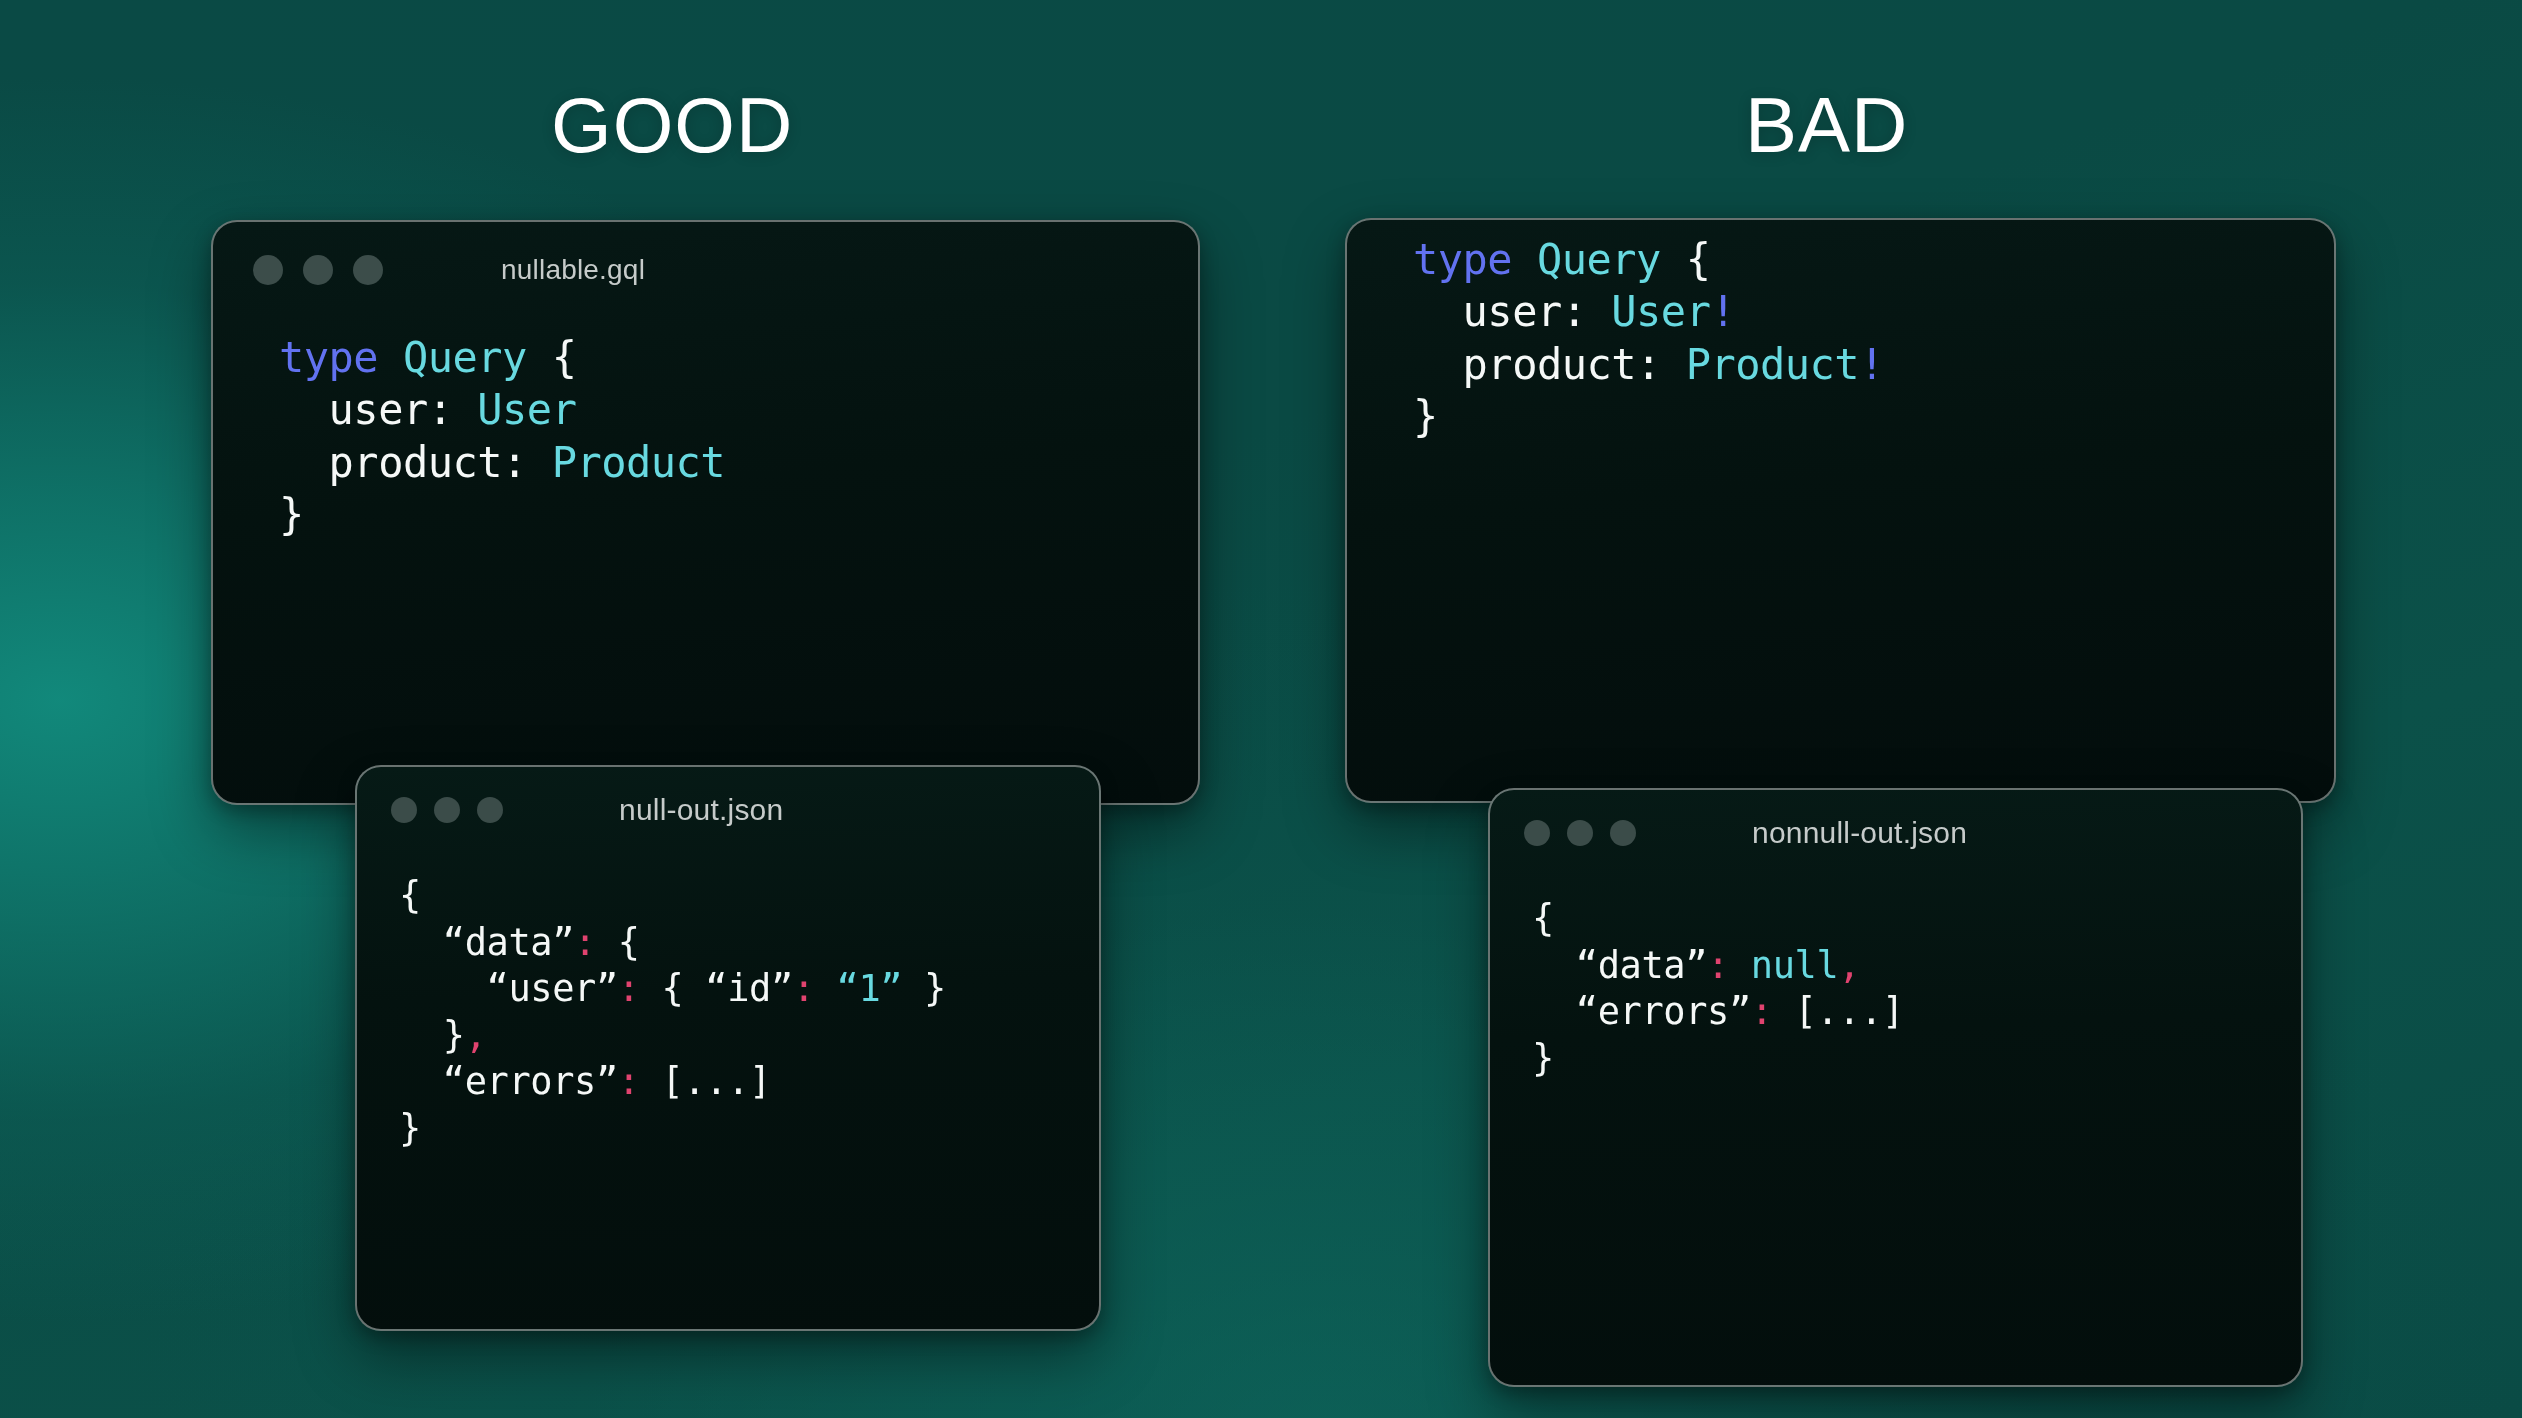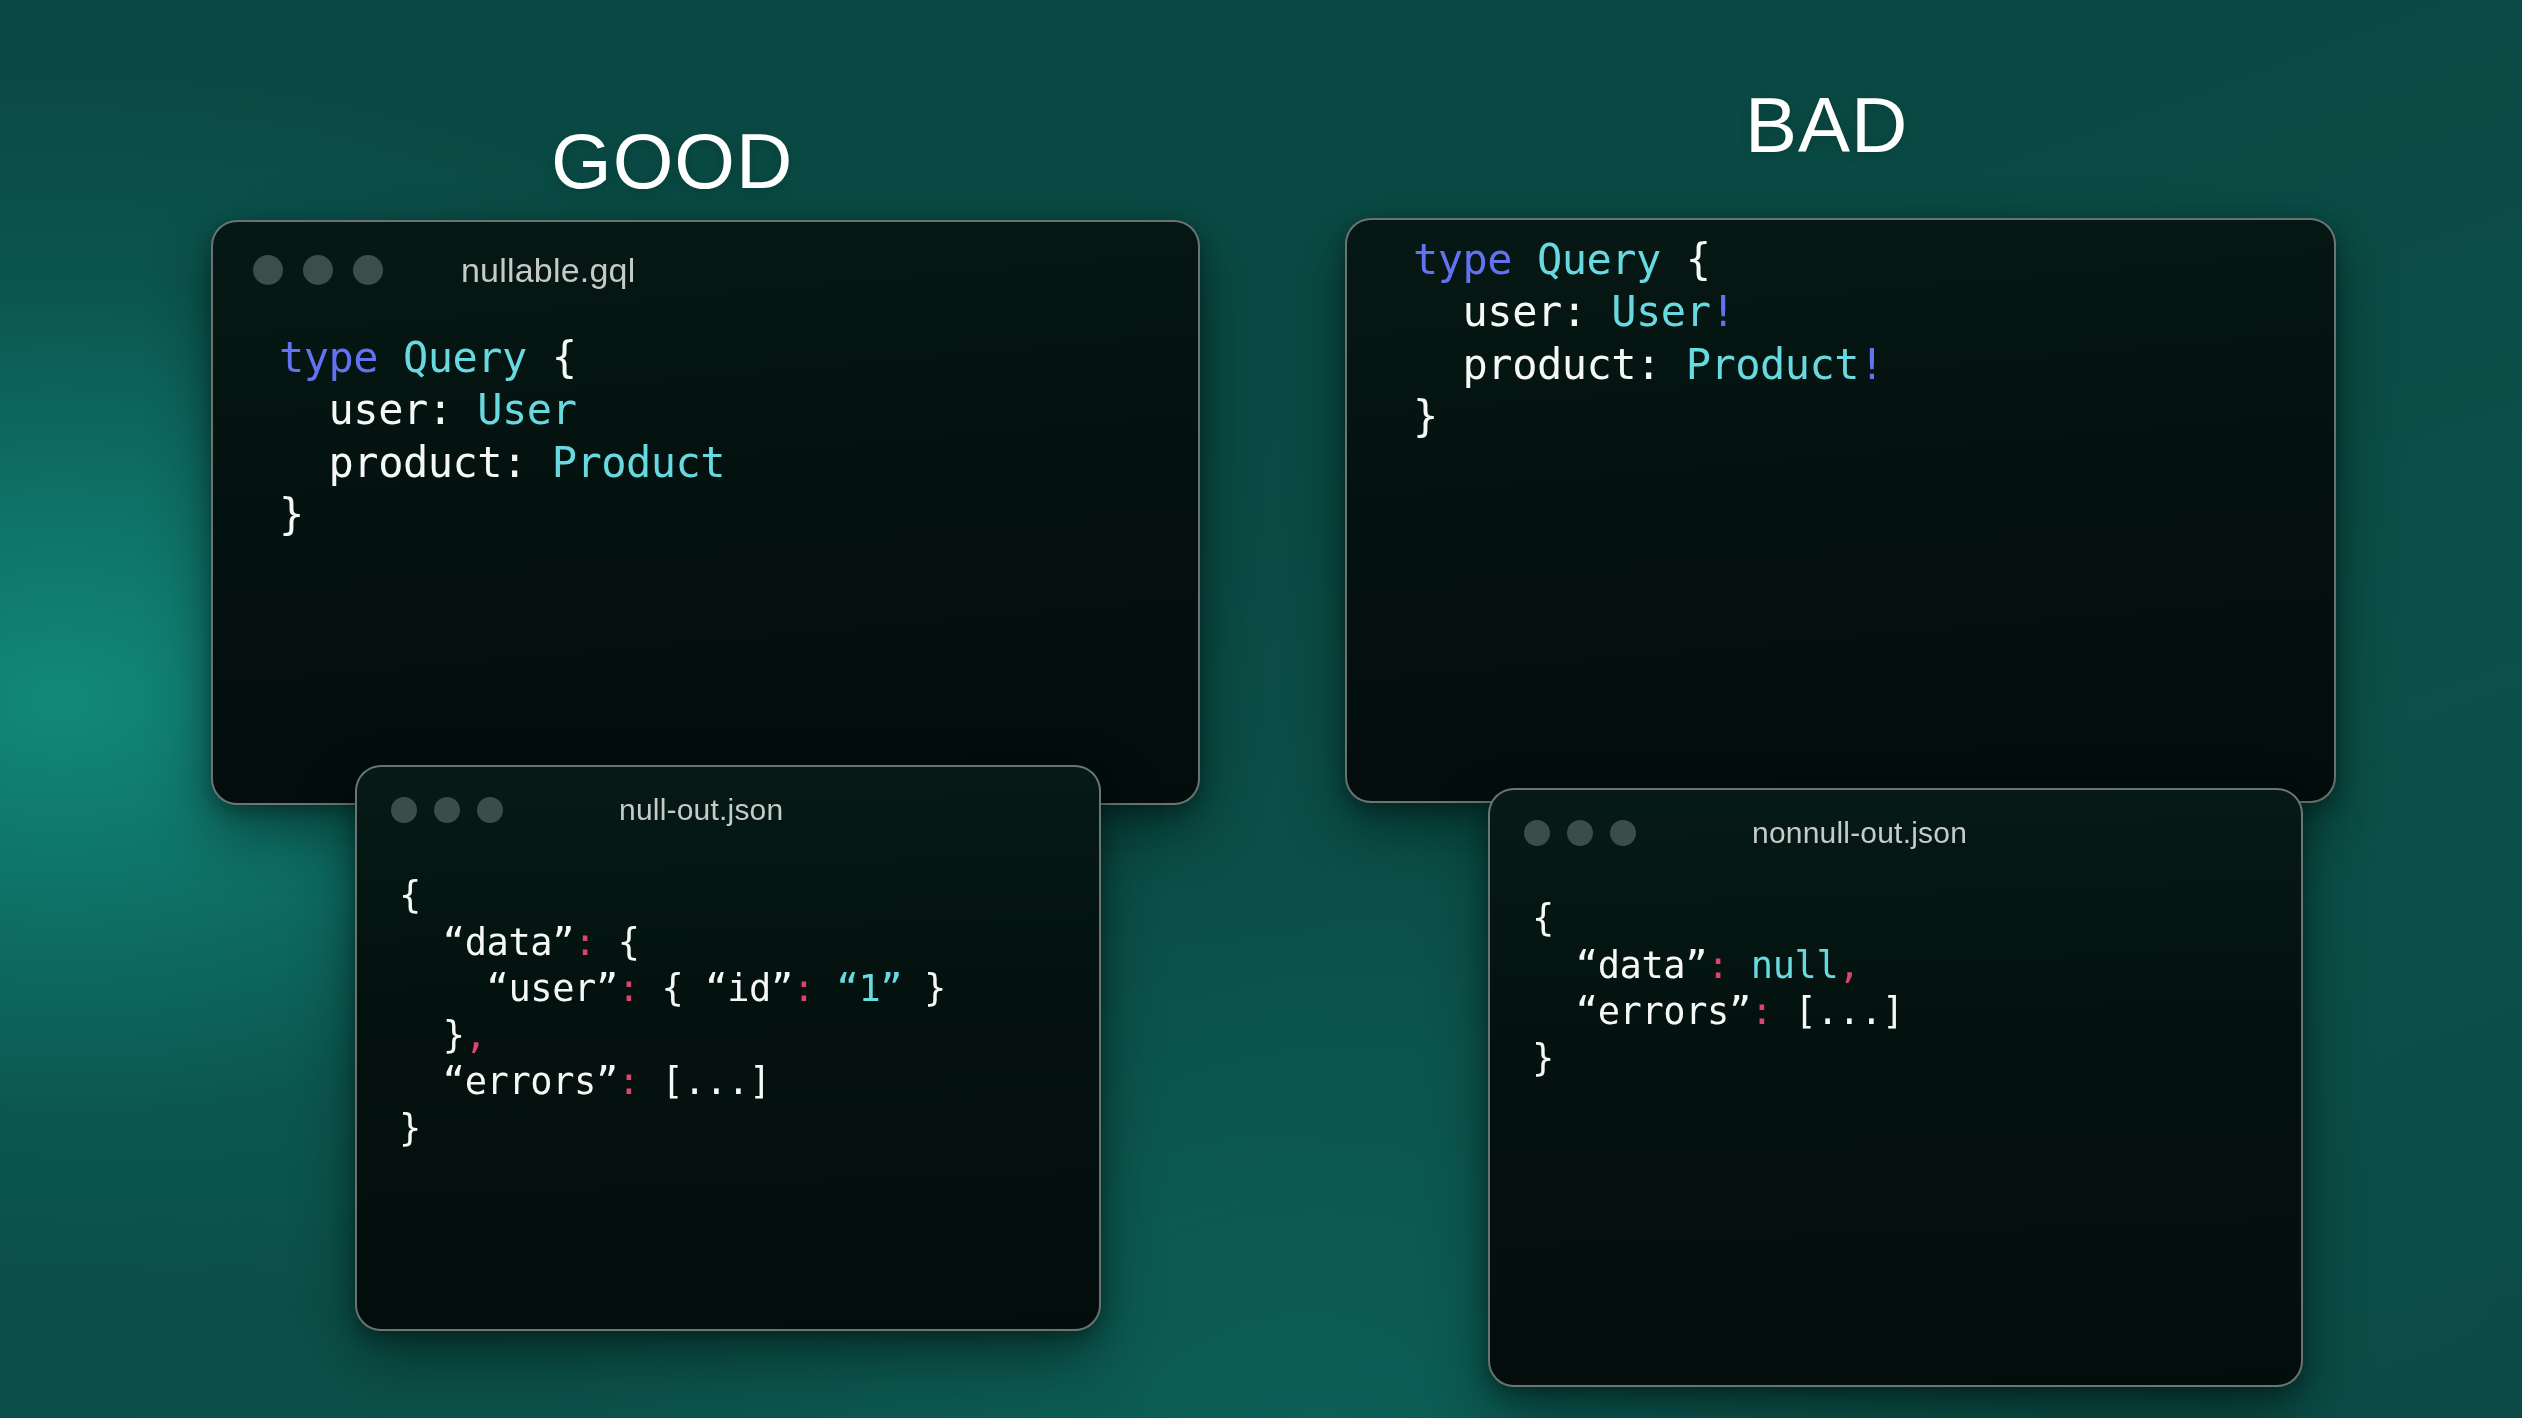--- a/index.html
+++ b/index.html
@@ -45,21 +45,21 @@
   .heading {
     position: absolute;
     color: #ffffff;
     font-size: 78px;
     font-weight: 300;
     letter-spacing: 1px;
     line-height: 1;
     white-space: nowrap;
     text-shadow: 0 2px 14px rgba(0,0,0,0.20);
   }
-  #heading-good { left: 551px; top: 86px; margin-top: 36px; }
+  #heading-good { left: 551px; top: 86px; }
   #heading-bad  { left: 1745px; top: 86px; }
 
   
   .window {
     position: absolute;
     background: #04110f;
     border: 2px solid rgba(168,176,174,0.62);
     border-radius: 26px;
     box-shadow:
         0 26px 60px rgba(0,0,0,0.42),
@@ -111,21 +111,21 @@
   .window.output .dots { gap: 17px; }
   .window.output .titlebar { height: 86px; padding-left: 34px; }
 
   .filename {
     color: #c6cbca;
     font-size: 33px;
     font-weight: 400;
     white-space: nowrap;
     letter-spacing: 0.2px;
   }
-  .window.schema .filename { margin-left: 78px; font-size: 34px; }
+  .window.schema .filename { margin-left: 118px; font-size: 28px; }
   .window.output .filename { margin-left: 116px; font-size: 30px; }
 
   
   .code {
     font-family: "DejaVu Sans Mono", "Liberation Mono", monospace;
     font-size: 42px;
     line-height: 1.245;
     white-space: pre;
     color: #f2f6f5;
     padding-left: 66px;

